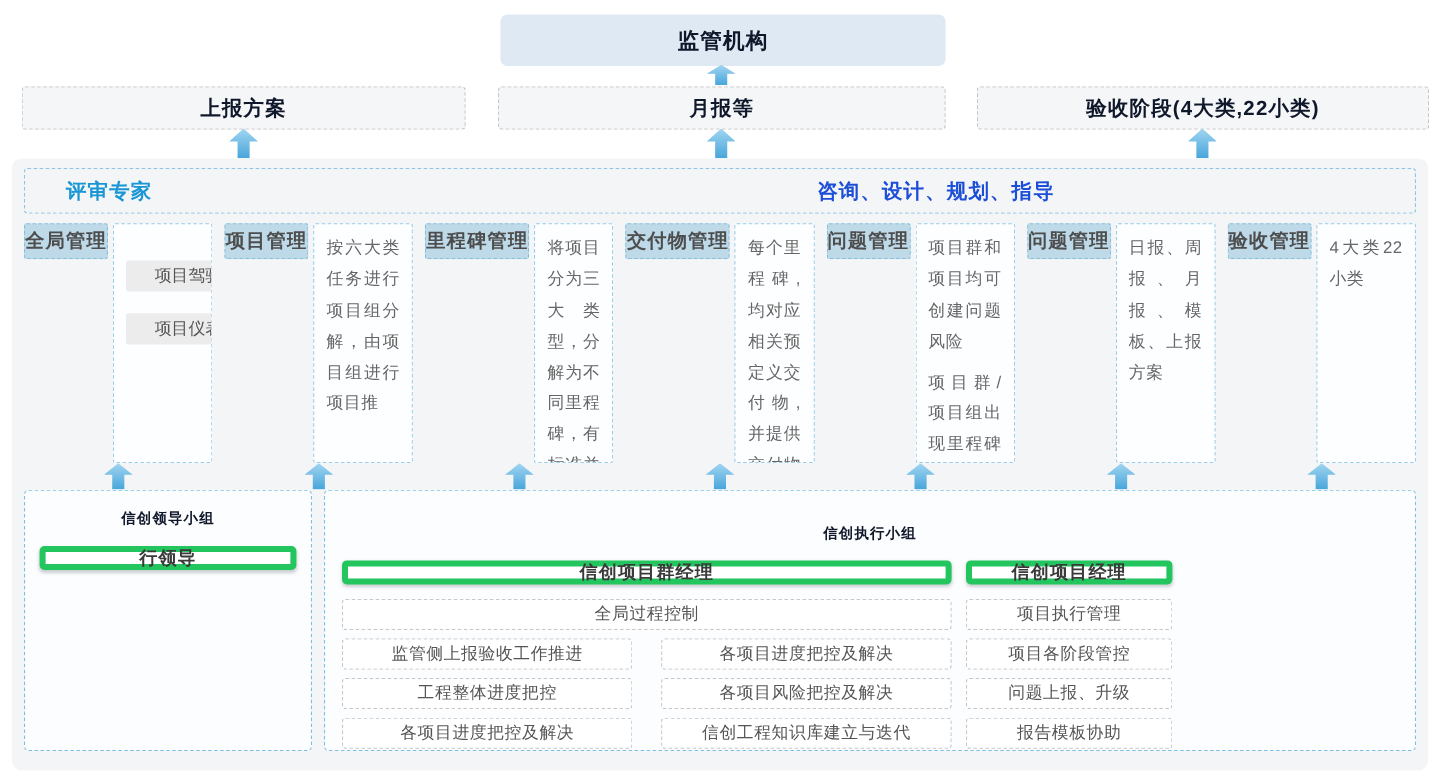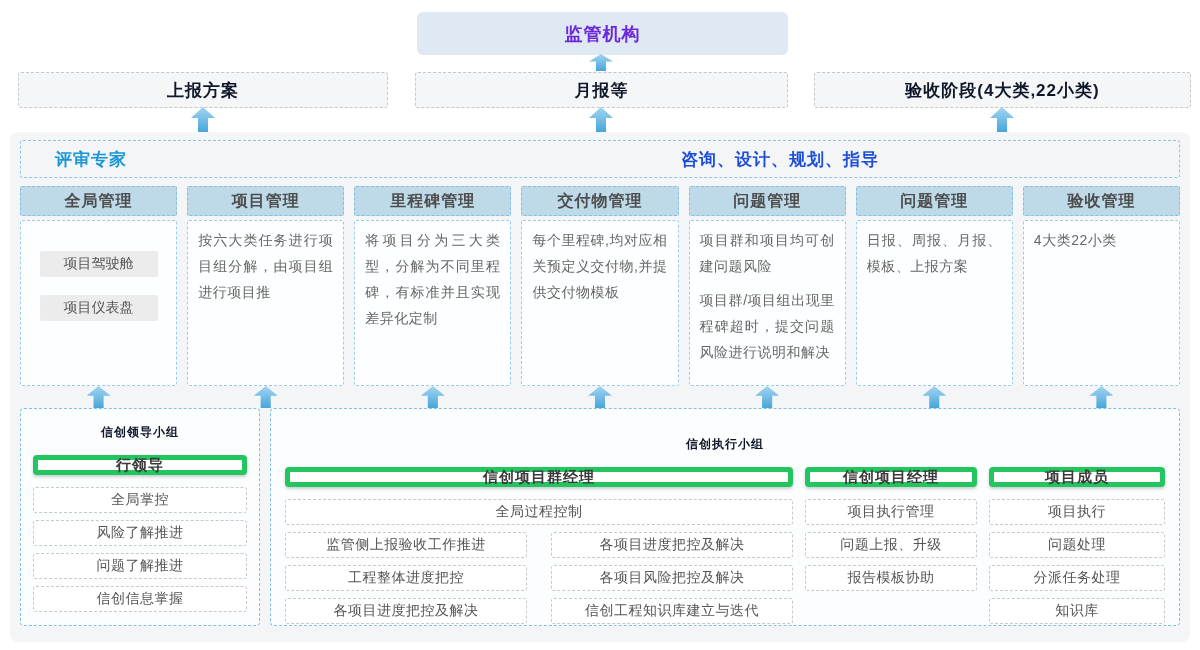--- a/index.html
+++ b/index.html
@@ -10,21 +10,21 @@
     background: #ffffff;
     font-family: "Liberation Sans", sans-serif;
     overflow: hidden;
   }
 
   
   .regulator {
     position: absolute; left: 417px; top: 12px; width: 371px; height: 43px;
     background: #dfe9f3; border-radius: 6px;
     display: flex; align-items: center; justify-content: center;
-    font-size: 18px; font-weight: bold; color: #6d28d9; letter-spacing: 1px;
+    font-size: 18px; font-weight: bold; color: #0f172a; letter-spacing: 1px;
   }
   .top-box {
     position: absolute; top: 72px; height: 36px;
     background: #f5f6f7; border: 1px dashed #c7c7c7; border-radius: 3px;
     display: flex; align-items: center; justify-content: center;
     font-size: 17px; font-weight: bold; color: #0f172a; letter-spacing: 1px;
   }
   .top-box.b1 { left: 18px;  width: 370px; }
   .top-box.b2 { left: 415px; width: 373px; }
   .top-box.b3 { left: 814px; width: 377px; }
@@ -46,21 +46,21 @@
   }
   .band {
     height: 38px; border: 1px dashed #8ec6e2; border-radius: 3px;
     position: relative; display: flex; align-items: center;
   }
   .band-left  { margin-left: 34px; font-size: 17px; font-weight: bold; color: #1b96d5; letter-spacing: 1px; }
   .band-right { position: absolute; left: 660px; font-size: 17px; font-weight: bold; color: #1d4ed8; letter-spacing: 1px; }
 
   
   .modules { display: flex; gap: 10px; margin-top: 8px; height: 200px; }
-  .module  { flex: 1; display: flex; flex-direction: column; gap: 4px; min-width: 0; }
+  .module  { flex: 1; display: flex; flex-direction: row; gap: 4px; min-width: 0; }
   .module-header {
     height: 30px; background: #bedae9; border: 1px dashed #85bfdc; border-radius: 2px;
     display: flex; align-items: center; justify-content: center;
     font-size: 16px; font-weight: bold; color: #4d4d4d; letter-spacing: 1px;
   }
   .module-body {
     flex: 1; background: #fdfeff; border: 1px dashed #9ccde8; border-radius: 2px;
     padding: 7px 10px; font-size: 14px; color: #666; line-height: 1.85;
     text-align: justify; letter-spacing: 0.5px; overflow: hidden;
   }
@@ -205,26 +205,20 @@
       <div class="arrow-cell">
           <div class="arrow-up"></div>
         </div>
     </div>
 
     <div class="teams">
 
       <div class="team team-leader">
         <div class="team-title">信创领导小组</div>
         <div class="role-box">行领导</div>
-        <div class="items">
-          <div class="item">全局掌控</div>
-          <div class="item">风险了解推进</div>
-          <div class="item">问题了解推进</div>
-          <div class="item">信创信息掌握</div>
-        </div>
       </div>
 
       <div class="team team-exec">
         <div class="team-title">信创执行小组</div>
 
         <div class="exec-cols">
 
           <div class="stack-pgm">
             <div class="role-box">信创项目群经理</div>
             <div class="items">
@@ -241,33 +235,25 @@
                 <div class="item">各项目进度把控及解决</div>
                 <div class="item">信创工程知识库建立与迭代</div>
               </div>
             </div>
           </div>
 
           <div class="stack-pm">
             <div class="role-box">信创项目经理</div>
             <div class="items">
               <div class="item">项目执行管理</div>
+              <div class="item">项目各阶段管控</div>
               <div class="item">问题上报、升级</div>
               <div class="item">报告模板协助</div>
             </div>
           </div>
 
-          <div class="stack-member">
-            <div class="role-box">项目成员</div>
-            <div class="items">
-              <div class="item">项目执行</div>
-              <div class="item">问题处理</div>
-              <div class="item">分派任务处理</div>
-              <div class="item">知识库</div>
-            </div>
-          </div>
 
         </div>
       </div>
 
     </div>
   </div>
 </div>
 
 </body></html>

